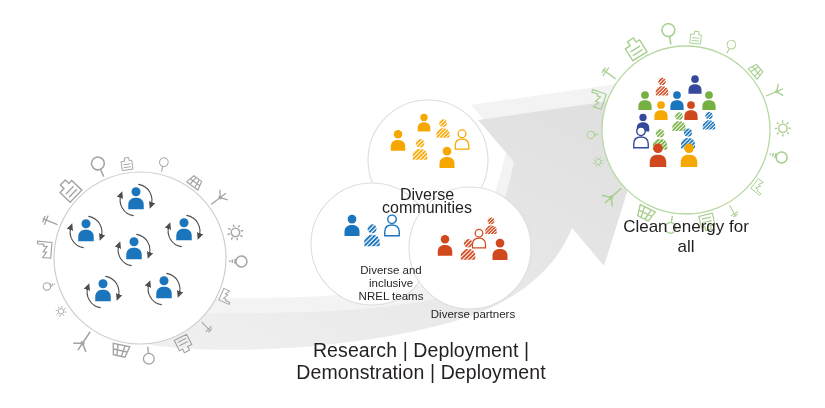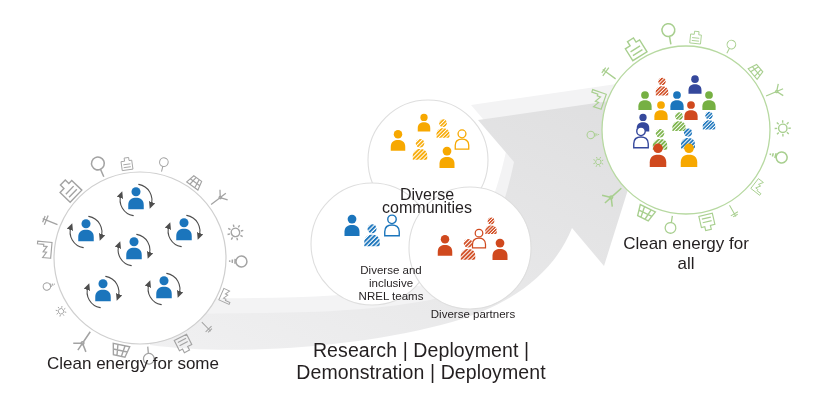--- a/index.html
+++ b/index.html
@@ -6,21 +6,21 @@
   #stage{
     position:relative;width:825px;height:408px;background:#fff;overflow:hidden;
     font-family:"Liberation Sans","DejaVu Sans",sans-serif;
   }
   #art{position:absolute;left:0;top:0;}
   .lbl{
     position:absolute;transform:translateX(-50%);text-align:center;
     white-space:pre-line;color:#231f20;
   }
   #lbl-left   {left:133px;top:354px;font-size:17px;line-height:20px;}
-  #lbl-right  {left:686px;top:234px;font-size:17px;line-height:20px;}
+  #lbl-right  {left:686px;top:217px;font-size:17px;line-height:20px;}
   #lbl-process{left:421px;top:339px;font-size:19.5px;line-height:22px;letter-spacing:.1px;}
   #lbl-comm   {left:427px;top:178px;font-size:16px;line-height:13px;margin-top:10px;}
   #lbl-nrel   {left:391px;top:264px;font-size:11.5px;line-height:13px;}
   #lbl-part   {left:473px;top:284px;font-size:11.5px;line-height:13px;margin-top:24px;}
 </style>
 </head>
 <body>
 
 <div id="stage">
 
@@ -196,21 +196,20 @@
           <use href="#person" transform="translate(709,122) scale(0.5)" fill="url(#st-nrel_blue)"></use>
           <use href="#person" transform="translate(641,139) scale(0.58)" fill="#fff" stroke="#35489c" stroke-width="2.4"></use>
           <use href="#person" transform="translate(660,141) scale(0.58)" fill="url(#st-green)"></use>
           <use href="#person" transform="translate(688,140) scale(0.56)" fill="url(#st-nrel_blue)"></use>
           <use href="#person" transform="translate(658,157) scale(0.66)" fill="#d0491e"></use>
           <use href="#person" transform="translate(689,157) scale(0.66)" fill="#f7a800"></use>
         </g>
     </g>
   </svg>
 
-  <div class="lbl" id="lbl-left">Clean energy for some</div>
   <div class="lbl" id="lbl-right">Clean energy for all</div>
   <div class="lbl" id="lbl-process">Research | Deployment |
 Demonstration | Deployment</div>
   <div class="lbl" id="lbl-comm">Diverse
 communities</div>
   <div class="lbl" id="lbl-nrel">Diverse and
 inclusive
 NREL teams</div>
   <div class="lbl" id="lbl-part">Diverse partners</div>
 </div>

